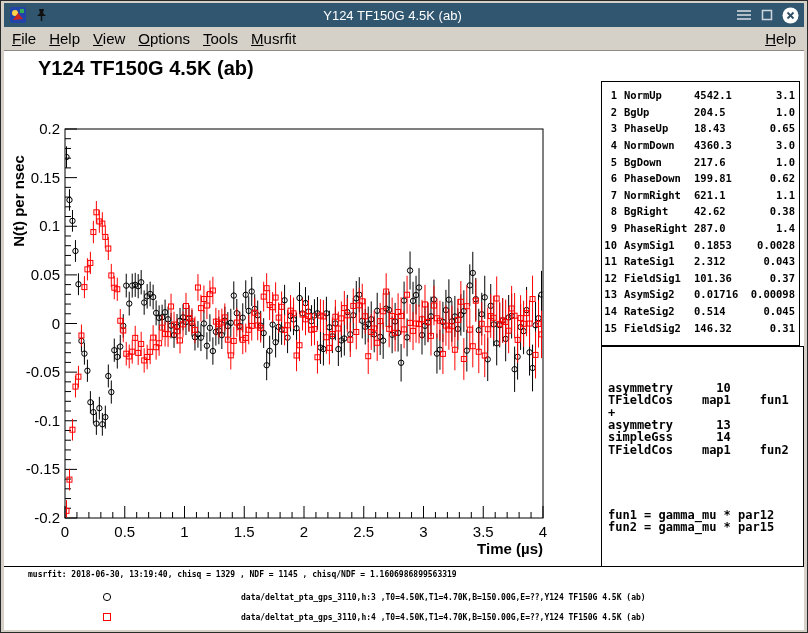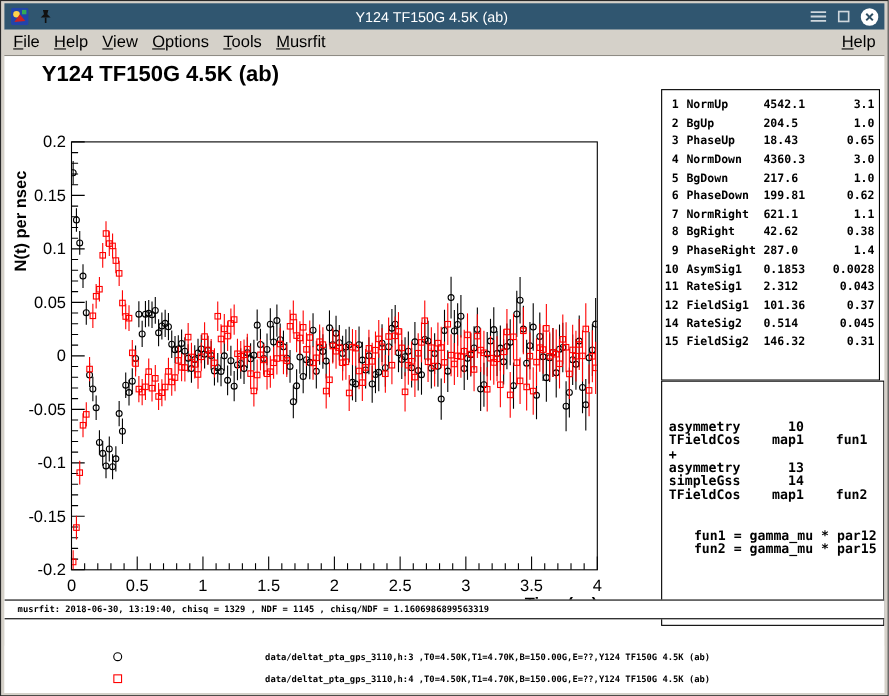--- a/index.html
+++ b/index.html
@@ -46,27 +46,27 @@
   .p-no{width:13px;text-align:right;}
   .p-name{flex:1;margin-left:7px;}
   .p-val{width:55px;text-align:left;}
   .p-err{width:46px;text-align:right;margin-right:2px;}
   .theory-box{
     position:absolute;left:597px;top:295px;width:203px;height:223px;
     border:1px solid #000;box-sizing:border-box;background:#fff;
     font-family:"DejaVu Sans Mono",monospace;font-size:12px;font-weight:bold;
     padding:10px 6px 0 6px;white-space:pre;line-height:12.4px;
   }
-  .fun-block{text-align:right;}
+  .fun-block{margin-top:28px;}
   
   .stats-strip{
-    position:absolute;left:0;top:494px;width:800px;height:18px;box-sizing:border-box;
+    position:absolute;left:0;top:515px;width:800px;height:29px;box-sizing:border-box;
     border-top:1px solid #000;border-bottom:1px solid #000;background:#fff;
     font-family:"DejaVu Sans Mono",monospace;font-size:8px;font-weight:bold;
-    line-height:16px;padding-left:12px;white-space:nowrap;
+    line-height:16px;padding-left:24px;white-space:nowrap;
   }
   .legend{position:absolute;left:0;top:536px;width:800px;height:43px;background:#fff;}
   .legend-row{position:relative;height:20px;}
   .legend-marker{position:absolute;left:97px;top:4px;}
   .legend-label{
     position:absolute;left:201px;top:6px;
     font-family:"DejaVu Sans Mono",monospace;font-size:8px;font-weight:bold;
     white-space:nowrap;color:#000;margin-left:36px;
   }
 </style>
@@ -948,20 +948,26 @@
             <span class="p-val">2.312</span>
             <span class="p-err">0.043</span>
           </div>
           <div class="param-row">
             <span class="p-no">12</span>
             <span class="p-name">FieldSig1</span>
             <span class="p-val">101.36</span>
             <span class="p-err">0.37</span>
           </div>
           <div class="param-row">
+            <span class="p-no">13</span>
+            <span class="p-name">AsymSig2</span>
+            <span class="p-val">0.01716</span>
+            <span class="p-err">0.00098</span>
+          </div>
+          <div class="param-row">
             <span class="p-no">14</span>
             <span class="p-name">RateSig2</span>
             <span class="p-val">0.514</span>
             <span class="p-err">0.045</span>
           </div>
           <div class="param-row">
             <span class="p-no">15</span>
             <span class="p-name">FieldSig2</span>
             <span class="p-val">146.32</span>
             <span class="p-err">0.31</span>

